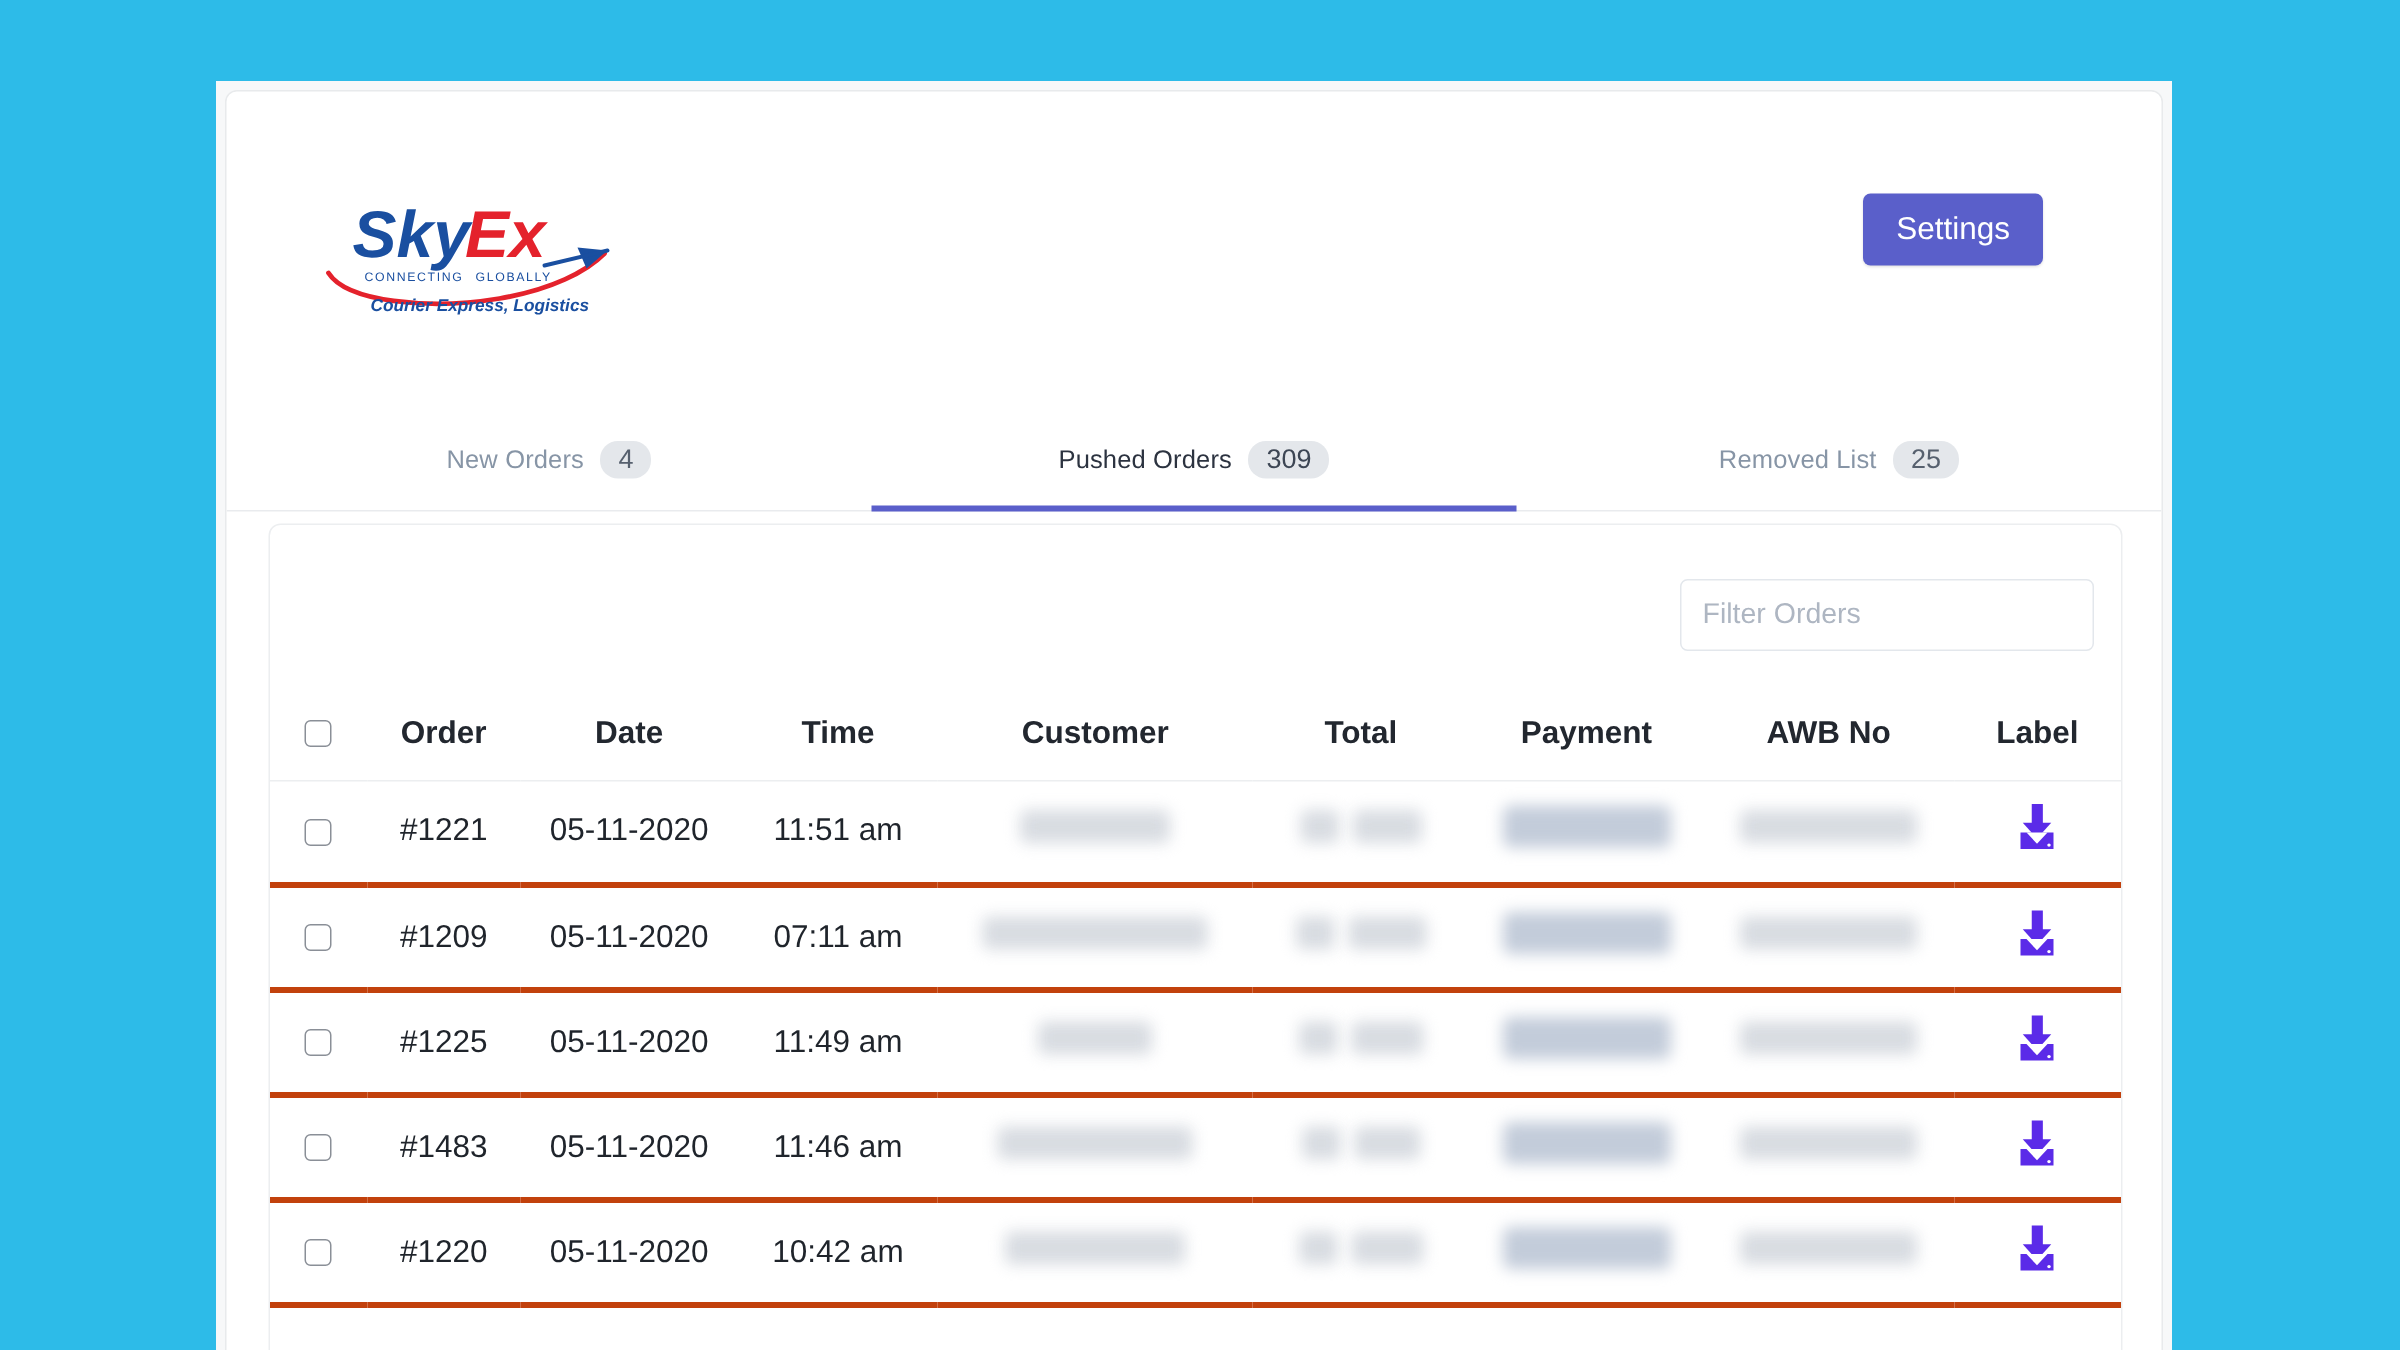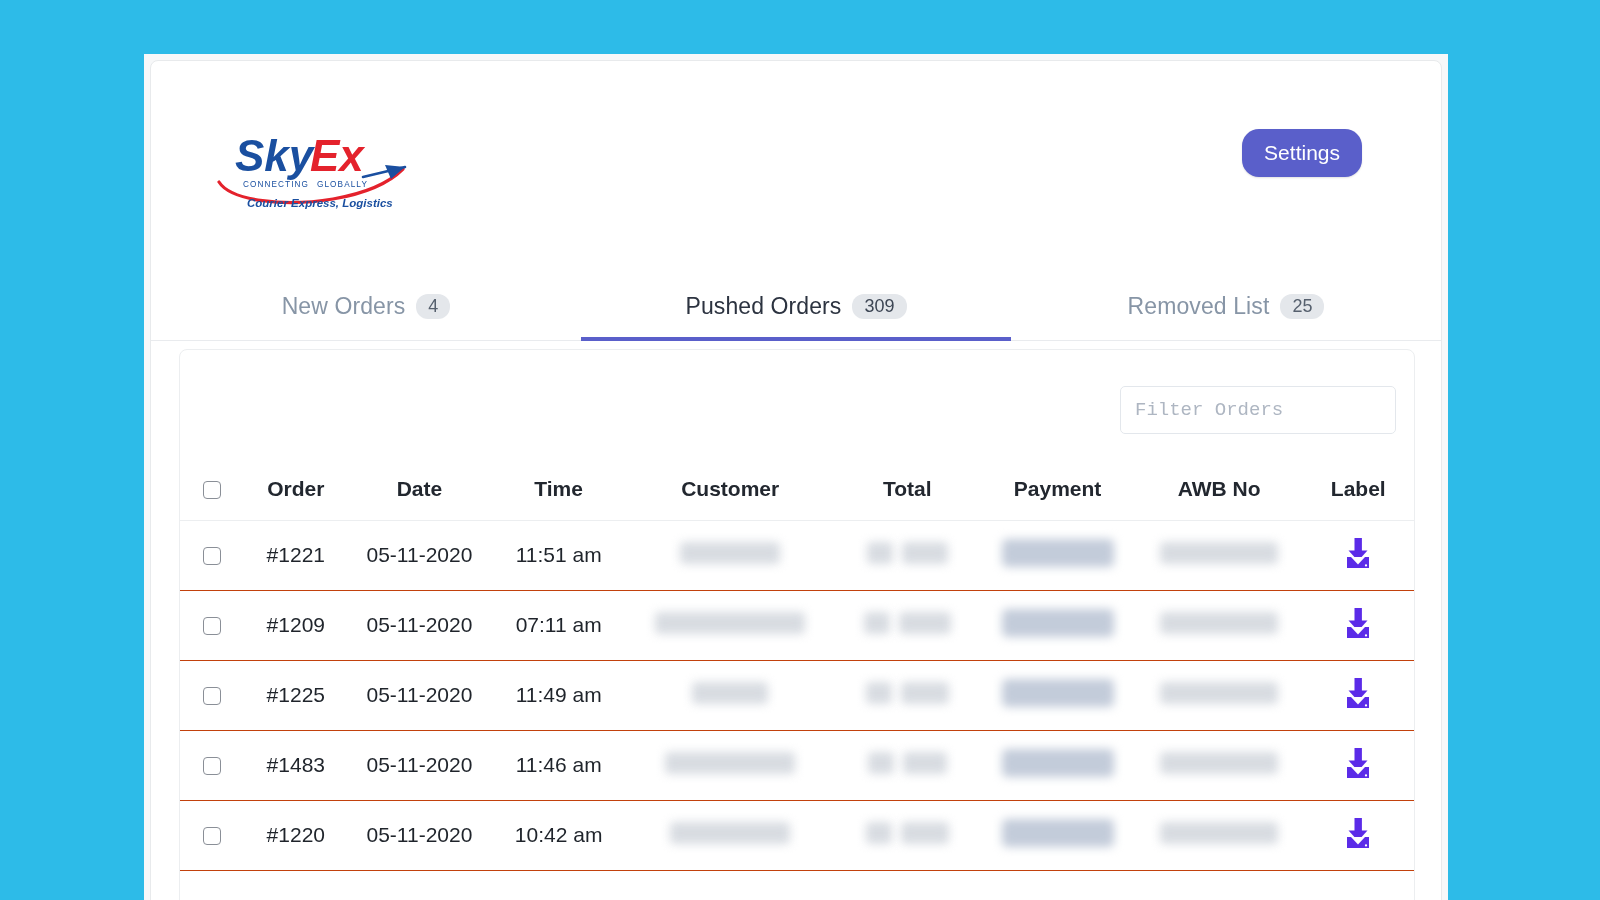--- a/index.html
+++ b/index.html
@@ -39,21 +39,21 @@
     width: 200px; height: 92px;
   }
   .logo svg { display: block; width: 200px; height: 92px; }
 
   .settings-button {
     position: absolute;
     right: 79px; top: 68px;
     background: #5a5fca;
     color: #ffffff;
     border: none;
-    border-radius: 17px;
+    border-radius: 5px;
     font-family: "Liberation Sans", sans-serif;
     font-size: 21px;
     padding: 0 22px;
     height: 48px;
     line-height: 48px;
     cursor: pointer;
     box-shadow: 0 1px 2px rgba(0,0,0,0.12);
     white-space: nowrap;
   }
 
@@ -69,21 +69,21 @@
     flex: 1 1 0;
     display: flex;
     align-items: center;
     justify-content: center;
     gap: 11px;
     height: 100%;
     cursor: pointer;
     position: relative;
   }
   .tab-label {
-    font-size: 23px;
+    font-size: 17px;
     color: #8795a6;
     letter-spacing: 0.1px;
     white-space: nowrap;
     text-align: right;
   }
   .tab.active .tab-label { color: #2c3340; }
   .tab-badge {
     background: #e4e7eb;
     color: #56606e;
     font-size: 18px;
@@ -119,21 +119,21 @@
     height: 108px;
     position: relative;
   }
   .filter-input {
     position: absolute;
     right: 18px; top: 36px;
     width: 276px; height: 48px;
     border: 1px solid #e3e7ec;
     border-radius: 5px;
     background: #fff;
-    font-family: Liberation Mono, monospace;
+    font-family: Liberation Sans, sans-serif;
     font-size: 19px;
     color: #4a5362;
     padding: 0 14px;
     outline: none;
     margin-left: 39px;
   }
   .filter-input::placeholder { color: #aeb6c2; }
 
   
   table.orders {
@@ -147,21 +147,21 @@
     padding: 0;
     vertical-align: middle;
   }
   table.orders thead th {
     height: 62px;
     font-weight: bold;
     text-align: center;
     border-bottom: 1px solid #eceef0;
   }
   table.orders tbody tr {
-    border-bottom: 1px solid #c2410c;
+    border-bottom: 4px solid #c2410c;
   }
   table.orders tbody td {
     height: 70px;
     text-align: center;
     font-weight: normal;
     color: #1f242b;
   }
 
   
   .col-check  { width: 58px; }

